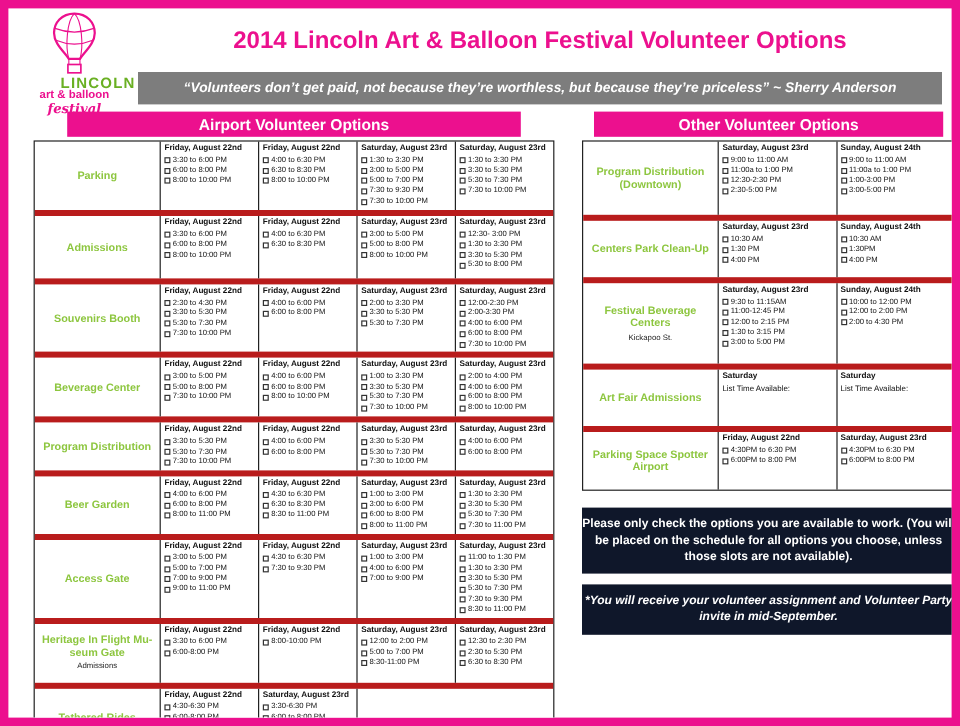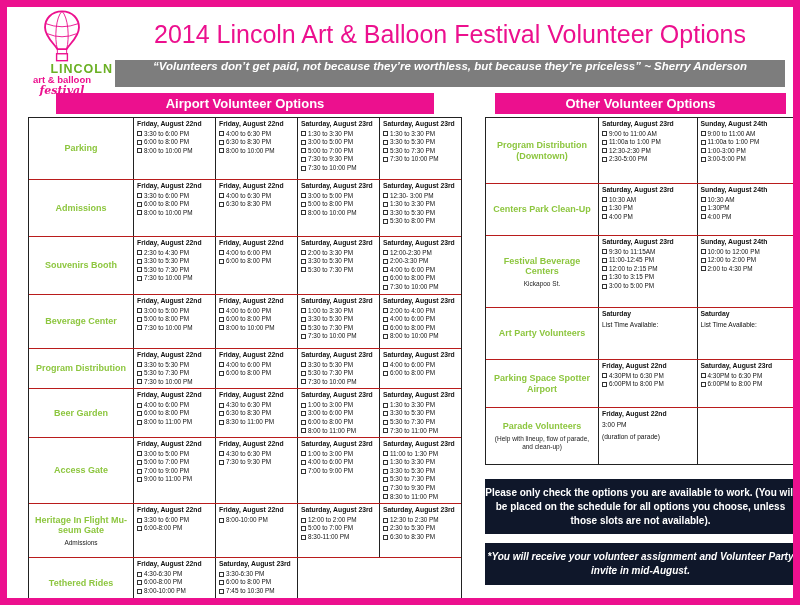--- a/index.html
+++ b/index.html
@@ -8,35 +8,35 @@
   .page { position:absolute; left:7px; top:7px; width:786px; height:591px; background:#fff; overflow:hidden; }
 
   
   .logo { position:absolute; left:4px; top:2px; width:102px; height:84px; text-align:center; }
   .logo svg { display:block; margin:0 auto; }
   .logo-lincoln { color:#6ab023; font-weight:bold; font-size:12.5px; letter-spacing:1px; line-height:12px;text-align:right; }
   .logo-artballoon { color:#ec108e; font-weight:bold; font-size:9.5px; line-height:10px; }
   .logo-festival { color:#ec108e; font-style:italic; font-weight:bold; font-family:"DejaVu Serif", serif; font-size:11px; line-height:11px; }
   .title-bar { position:absolute; left:108px; top:4px; right:8px; height:46px;
     display:flex; align-items:center; justify-content:center; }
-  .title-bar h1 { color:#ec108e; font-size:25px; font-weight:normal; text-align:center; }
+  .title-bar h1 { color:#ec108e; font-size:20px; font-weight:bold; text-align:center; }
   .quote-bar { position:absolute; left:108px; top:53px; right:8px; height:27px; background:#7d7d7d;
     color:#fff; font-weight:bold; font-style:italic; font-size:11.5px;
-    display:flex; justify-content:center; text-align:center; }
+    display:flex; align-items:center; justify-content:center; text-align:center; }
 
   
   .left-col  { position:absolute; left:21px;  top:86px; width:434px; }
   .right-col { position:absolute; left:478px; top:86px; width:311px; }
   .table-title { background:#ec108e; color:#fff; font-weight:bold; font-size:13px;
     text-align:center; padding:3px 0; }
   .left-col  .table-title { margin:0 28px 3px 28px; }
   .right-col .table-title { margin:0 10px 3px 10px; }
 
   .vtable { border:1px solid #222; background:#fff; }
-  .vrow { display:flex; border-bottom:1px solid #b91c1c; }
+  .vrow { display:flex; border-bottom:5px solid #b91c1c; }
   .vrow:last-child { border-bottom:none; }
   .rowlabel { width:104px; flex:0 0 auto; display:flex; flex-direction:column;
     justify-content:center; align-items:center; text-align:center; padding:3px 4px; }
   #other-table .rowlabel { width:112px; }
   .rl-name { color:#8dc63f; font-weight:bold; font-size:9px; line-height:10.5px; }
   .rl-sub  { color:#222; font-size:6.5px; line-height:8px; margin-top:3px; }
   .cols { flex:1 1 auto; display:grid; }
   .vcell { border-left:1px solid #222; padding:2px 2px 2px 3px; overflow:hidden; }
   .fill  { border-left:1px solid #222; }
   .date { font-weight:bold; font-size:6.8px; line-height:8px; margin-bottom:1.5px; color:#111; }
@@ -833,21 +833,21 @@
               </label>
               <label class="slot">
                 <span class="cb"></span>
                 <span>2:00 to 4:30 PM</span>
               </label>
             </div>
           </div>
         </div>
         <div class="vrow">
           <div class="rowlabel">
-            <div class="rl-name">Art Party Volunteers</div>
+            <div class="rl-name">Art Fair Admissions</div>
           </div>
           <div class="cols" style="grid-template-columns: repeat(2, 1fr);">
             <div class="vcell">
               <div class="date">Saturday</div>
               <div class="plain">List Time Available:</div>
             </div>
             <div class="vcell">
               <div class="date">Saturday</div>
               <div class="plain">List Time Available:</div>
             </div>
@@ -875,32 +875,18 @@
                 <span class="cb"></span>
                 <span>4:30PM to 6:30 PM</span>
               </label>
               <label class="slot">
                 <span class="cb"></span>
                 <span>6:00PM to 8:00 PM</span>
               </label>
             </div>
           </div>
         </div>
-        <div class="vrow">
-          <div class="rowlabel">
-            <div class="rl-name">Parade Volunteers</div>
-            <div class="rl-sub">(Help with lineup, flow of parade, and clean-up)</div>
-          </div>
-          <div class="cols" style="grid-template-columns: repeat(2, 1fr);">
-            <div class="vcell">
-              <div class="date">Friday, August 22nd</div>
-              <div class="plain">3:00 PM</div>
-              <div class="plain">(duration of parade)</div>
-            </div>
-            <div class="fill" style="grid-column: span 1;"></div>
-          </div>
-        </div>
       </div>
     <div class="note note1">Please only check the options you are available to work. (You will be placed on the schedule for all options you choose, unless those slots are not available).</div>
-    <div class="note note2">*You will receive your volunteer assignment and Volunteer Party  invite in mid-August.</div>
+    <div class="note note2">*You will receive your volunteer assignment and Volunteer Party  invite in mid-September.</div>
   </div>
 
 </div>
 
 </body></html>

